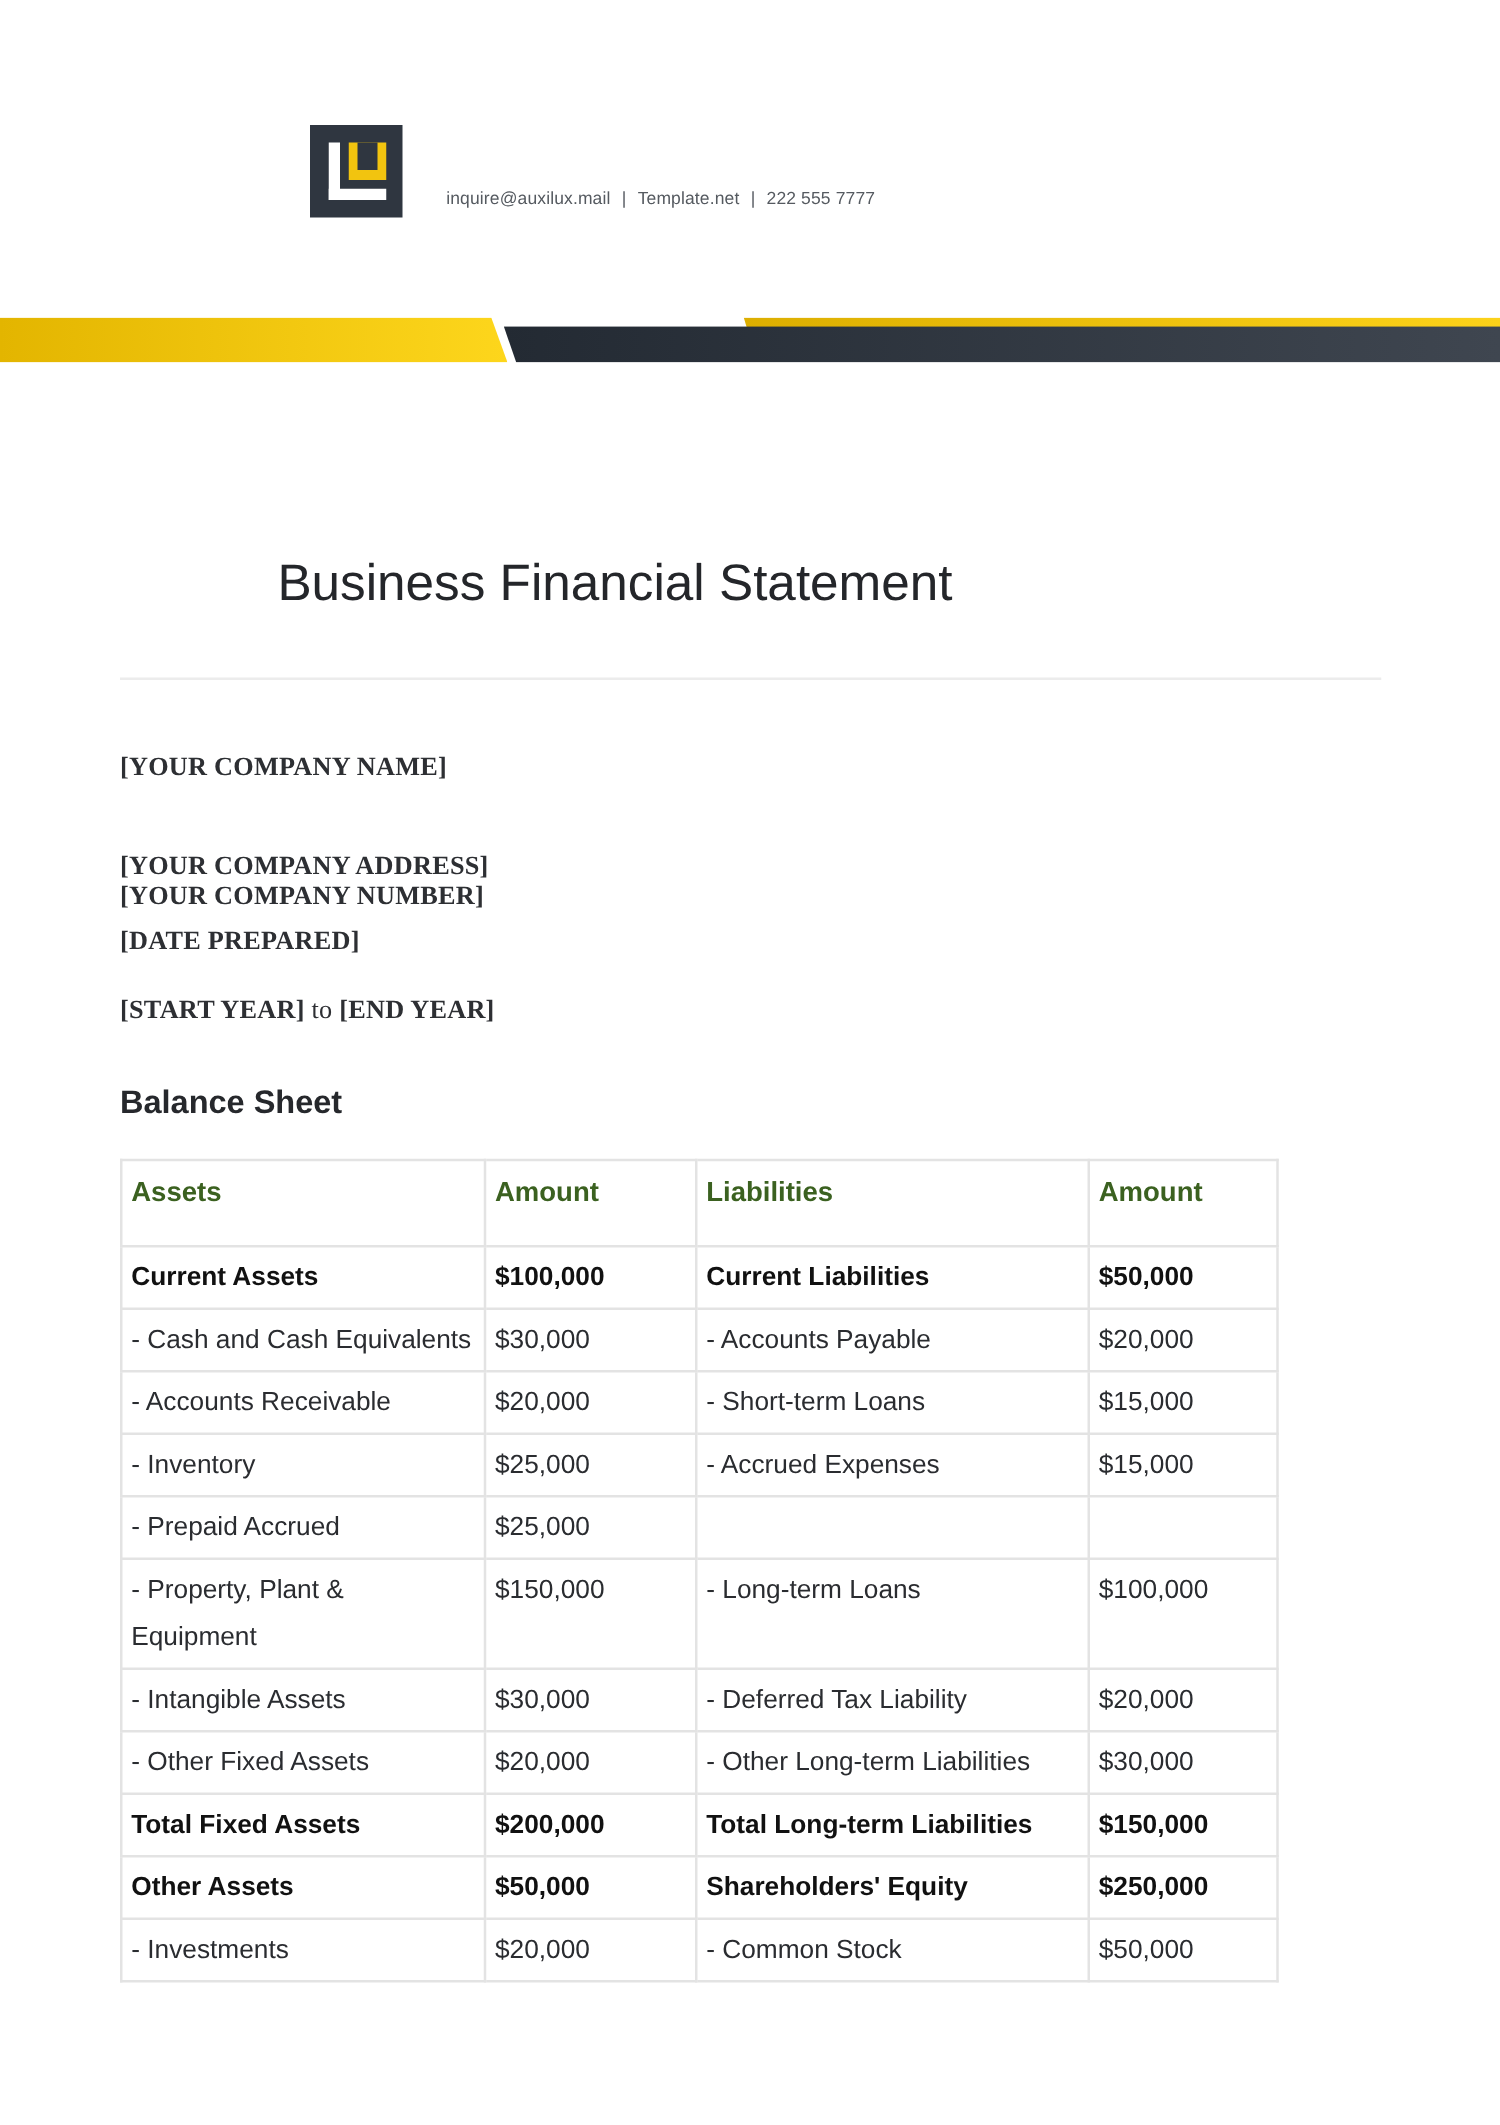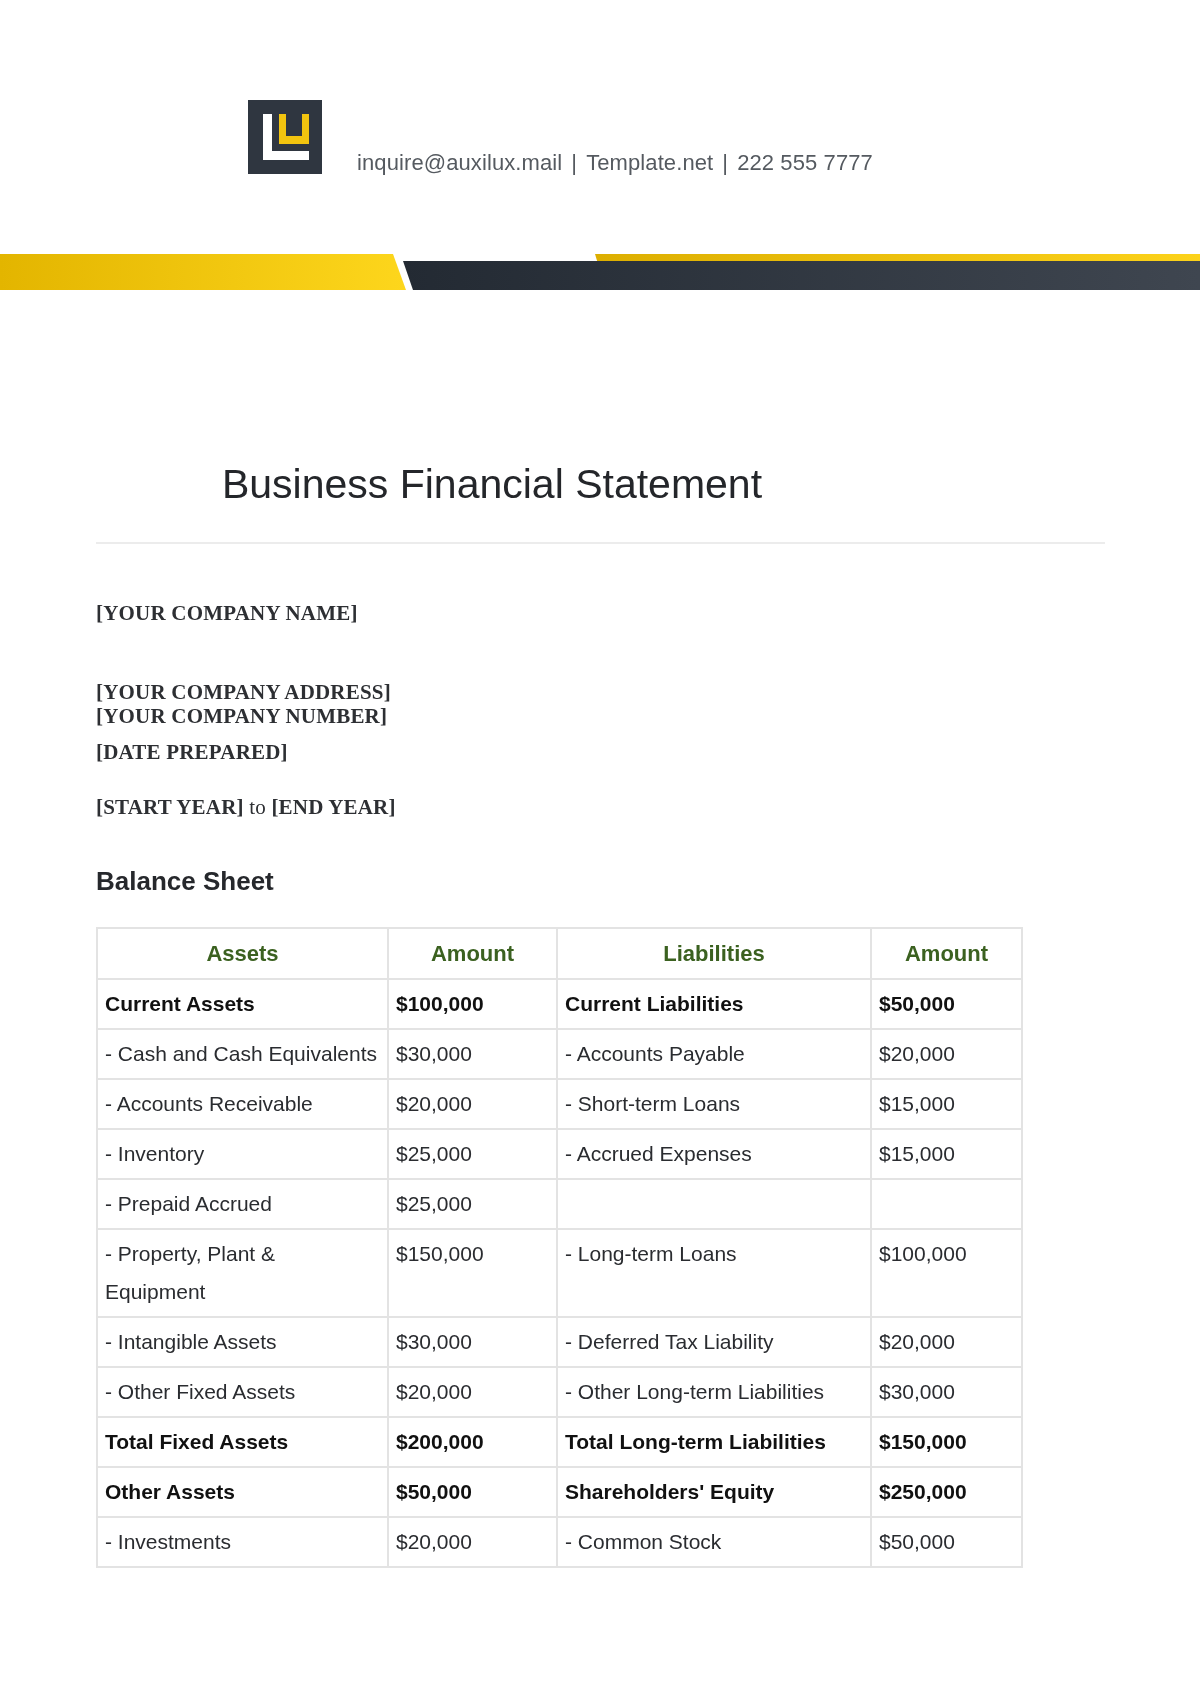--- a/index.html
+++ b/index.html
@@ -6,45 +6,45 @@
   body { width: 1200px; height: 1700px; position: relative; overflow: hidden; font-family: "Liberation Sans", "DejaVu Sans", sans-serif; color: #222; }
   .abs { position: absolute; }
 
   
   .logo { left: 248px; top: 100px; width: 74px; height: 74px; background: #2f3640; }
   .logo .l-vert { position: absolute; left: 15px; top: 14px; width: 9px; height: 46px; background: #ffffff; }
   .logo .l-horz { position: absolute; left: 15px; top: 51px; width: 46px; height: 9px; background: #ffffff; }
   .logo .u-box { position: absolute; left: 31px; top: 14px; width: 30px; height: 30px; background: #f2c40f; }
   .logo .u-hole { position: absolute; left: 38px; top: 14px; width: 16px; height: 22px; background: #2f3640; }
 
-  .contact { left: 357px; top: 150px; font-size: 22px; color: #555a60; letter-spacing: 0.1px; white-space: nowrap; }
+  .contact { left: 357px; top: 150px; font-size: 14px; color: #555a60; letter-spacing: 0.1px; white-space: nowrap; }
   .contact .sep { margin: 0 9px; }
 
   
   .stripe-yellow-left { left: 0; top: 254px; width: 406px; height: 36px;
     background: linear-gradient(90deg, #e3b500 0%, #fdd61c 100%);
     clip-path: polygon(0 0, 393px 0, 406px 36px, 0 36px); }
   .stripe-yellow-right { left: 590px; top: 254px; width: 610px; height: 10px;
     background: linear-gradient(90deg, #dcae00 0%, #fcd21a 100%);
     clip-path: polygon(5px 0, 610px 0, 610px 10px, 8px 10px); }
   .stripe-dark { left: 403px; top: 261px; width: 797px; height: 29px;
     background: linear-gradient(90deg, #232a33 0%, #3f4650 100%);
     clip-path: polygon(0 0, 797px 0, 797px 29px, 10px 29px); }
 
-  .title { left: 0; width: 984px; top: 443px; text-align: center; font-size: 41px; font-weight: 500; color: #24262a; margin-top: 18px; }
+  .title { left: 0; width: 984px; top: 443px; text-align: center; font-size: 41px; font-weight: 500; color: #24262a; }
   .divider { left: 96px; top: 542px; width: 1009px; height: 2px; background: #ececec; }
 
   .info { left: 96px; font-size: 21px; font-weight: 700; color: #2d2f33; letter-spacing: 0.2px; white-space: nowrap; font-family: Liberation Serif, serif; }
   .info .normal { font-weight: 400; }
 
   .section-title { left: 96px; top: 866px; font-size: 26px; font-weight: 600; color: #26282c; }
 
   table.bs { position: absolute; left: 96px; top: 927px; border-collapse: collapse; table-layout: fixed; width: 925px; }
   table.bs td { border: 2px solid #e3e3e3; padding: 11px 7px 12px 7px; font-size: 21px; line-height: 38px; vertical-align: top; color: #2a2c30; }
-  table.bs tr.head td { color: #3b6120; font-weight: 700; font-size: 22px; padding-top: 6px; padding-bottom: 5px; text-align: center; }
+  table.bs tr.head td { color: #3b6120; font-weight: 700; font-size: 22px; padding-top: 6px; padding-bottom: 23px; }
   table.bs tr td.bold { font-weight: 700; color: #111; margin-top: 17px; }
   table.bs tr.single td { padding-top: 5px; padding-bottom: 5px; }
   table.bs tr.double td { padding-top: 5px; padding-bottom: 5px; }
 </style>
 </head>
 <body>
 
 <div class="abs logo">
   <div class="l-vert"></div>
   <div class="l-horz"></div>

